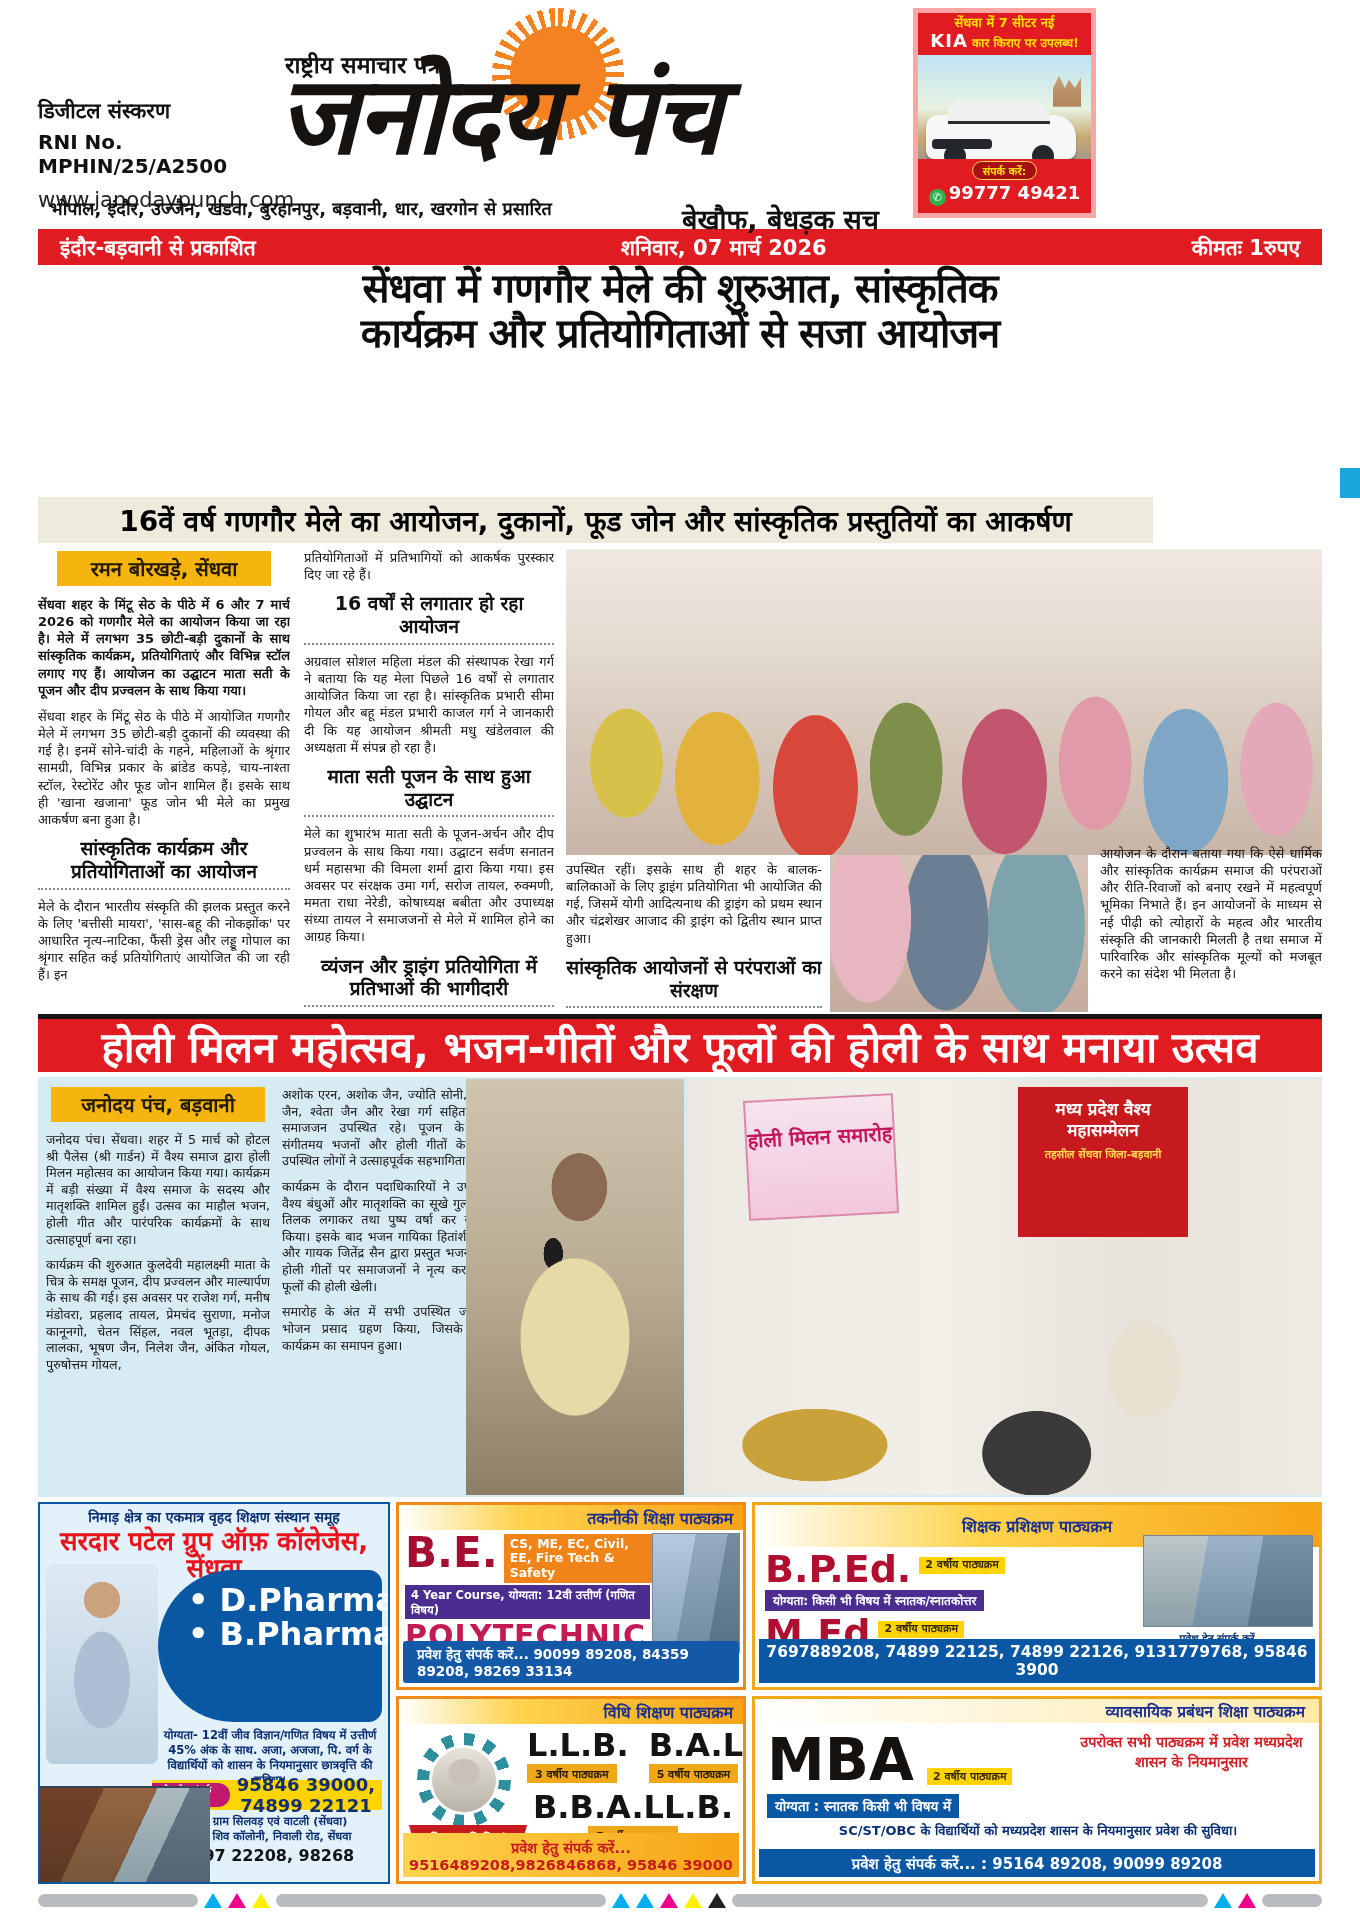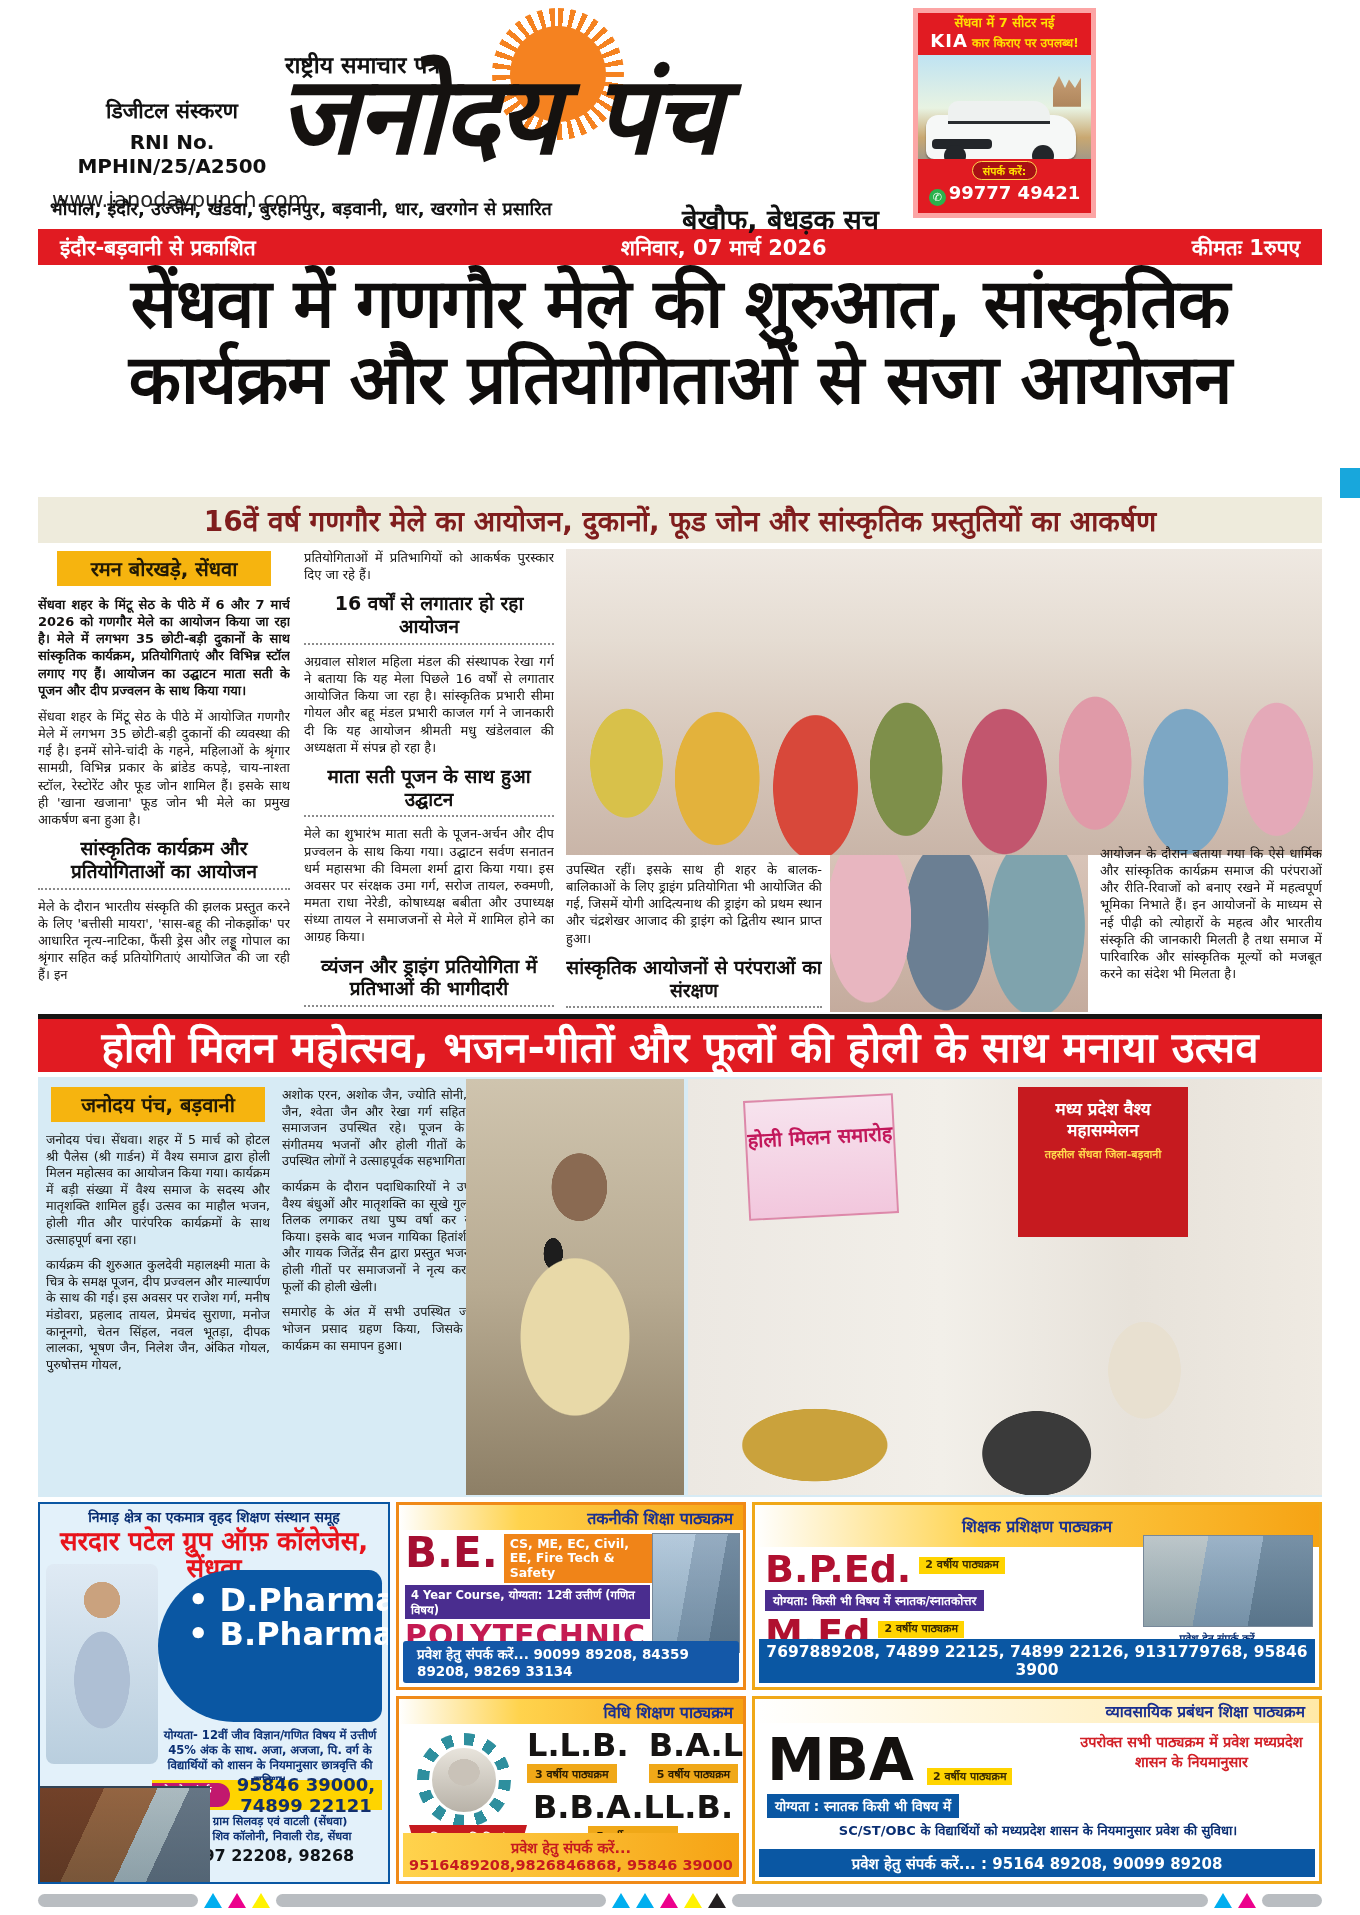--- a/index.html
+++ b/index.html
@@ -1,20 +1,20 @@
 <!DOCTYPE html>
 <html><head>
 <meta charset="utf-8">
 <style>
   html,body{margin:0;padding:0;background:#e8e8e8;}
   *{box-sizing:border-box;font-family:"DejaVu Sans",sans-serif;}
   .page{position:relative;width:1360px;height:1915px;background:#ffffff;margin:0 auto;overflow:hidden;}
 
   
-  .masthead-left{position:absolute;left:52px;top:96px;width:240px;text-align:center;color:#111;}
+  .masthead-left{position:absolute;left:38px;top:96px;width:240px;color:#111;}
   .masthead-left .l1{font-size:21px;font-weight:700;}
   .masthead-left .l2{font-size:20px;font-weight:700;margin-top:6px;}
   .masthead-left .l3{font-size:21px;margin-top:10px;color:#222;}
   .kicker{position:absolute;left:285px;top:48px;font-size:23px;font-weight:800;color:#111;}
   .sun{position:absolute;left:492px;top:8px;width:132px;height:132px;border-radius:50%;
        background:repeating-conic-gradient(#f58220 0 5deg,rgba(245,130,32,0) 5deg 11deg);z-index:0;}
   .sun::after{content:"";position:absolute;left:18px;top:18px;right:18px;bottom:18px;border-radius:50%;background:#f58220;}
   .logo-title{position:absolute;left:278px;top:62px;z-index:1;font-size:108px;line-height:1;font-weight:800;color:#151210;letter-spacing:-2px;white-space:nowrap;font-style:italic;}
   .tagline{position:absolute;left:682px;top:200px;z-index:2;font-size:27px;font-weight:800;color:#111;}
   .cities{position:absolute;left:50px;top:196px;font-size:18px;font-weight:700;color:#111;}
@@ -35,23 +35,23 @@
   .kia-contact{display:inline-block;margin-top:2px;background:#a80f14;border:1px solid #ffd54d;color:#ffe000;font-size:11px;font-weight:800;border-radius:10px;padding:1px 10px;}
   .kia-phone{color:#fff;font-size:18px;font-weight:800;margin-top:2px;}
   .wa{display:inline-block;width:17px;height:17px;border-radius:50%;background:#2bb24c;color:#fff;font-size:11px;line-height:17px;text-align:center;vertical-align:-2px;margin-right:3px;}
 
   
   .datebar{position:absolute;left:38px;top:229px;width:1284px;height:36px;background:#e11b22;color:#fff;
            display:flex;align-items:center;justify-content:space-between;padding:0 22px;font-weight:800;font-size:21px;}
 
   
   .headline{position:absolute;left:38px;top:266px;width:1284px;text-align:center;color:#0f0d0c;font-weight:800;
-            font-size:68px;line-height:1.12;letter-spacing:-1px;}
-  .subheadline{position:absolute;left:38px;top:497px;width:1284px;height:46px;background:#eeebdc;
-               display:flex;align-items:center;justify-content:center;font-size:28px;font-weight:800;color:#7f1d1d;}
+            font-size:40px;line-height:1.12;letter-spacing:-1px;}
+  .subheadline{position:absolute;left:38px;top:497px;width:1115px;height:46px;background:#eeebdc;
+               display:flex;align-items:center;justify-content:center;font-size:28px;font-weight:800;color:#000000;}
 
   
   .art1{position:absolute;left:38px;top:549px;width:1284px;height:463px;}
   .col{position:absolute;overflow:hidden;color:#141210;}
   .col p{margin:0 0 9px 0;font-size:13px;line-height:1.32;text-align:justify;}
   .col p.b{font-weight:700;}
   .byline{width:214px;margin:2px auto 10px auto;background:#f6b40f;color:#221a05;text-align:center;
           font-size:20px;font-weight:800;padding:4px 2px;}
   .subhead{font-size:19px;line-height:1.2;font-weight:800;text-align:center;margin:4px 0 8px 0;color:#131110;
            border-bottom:2px dotted #8a8a8a;padding-bottom:5px;}

